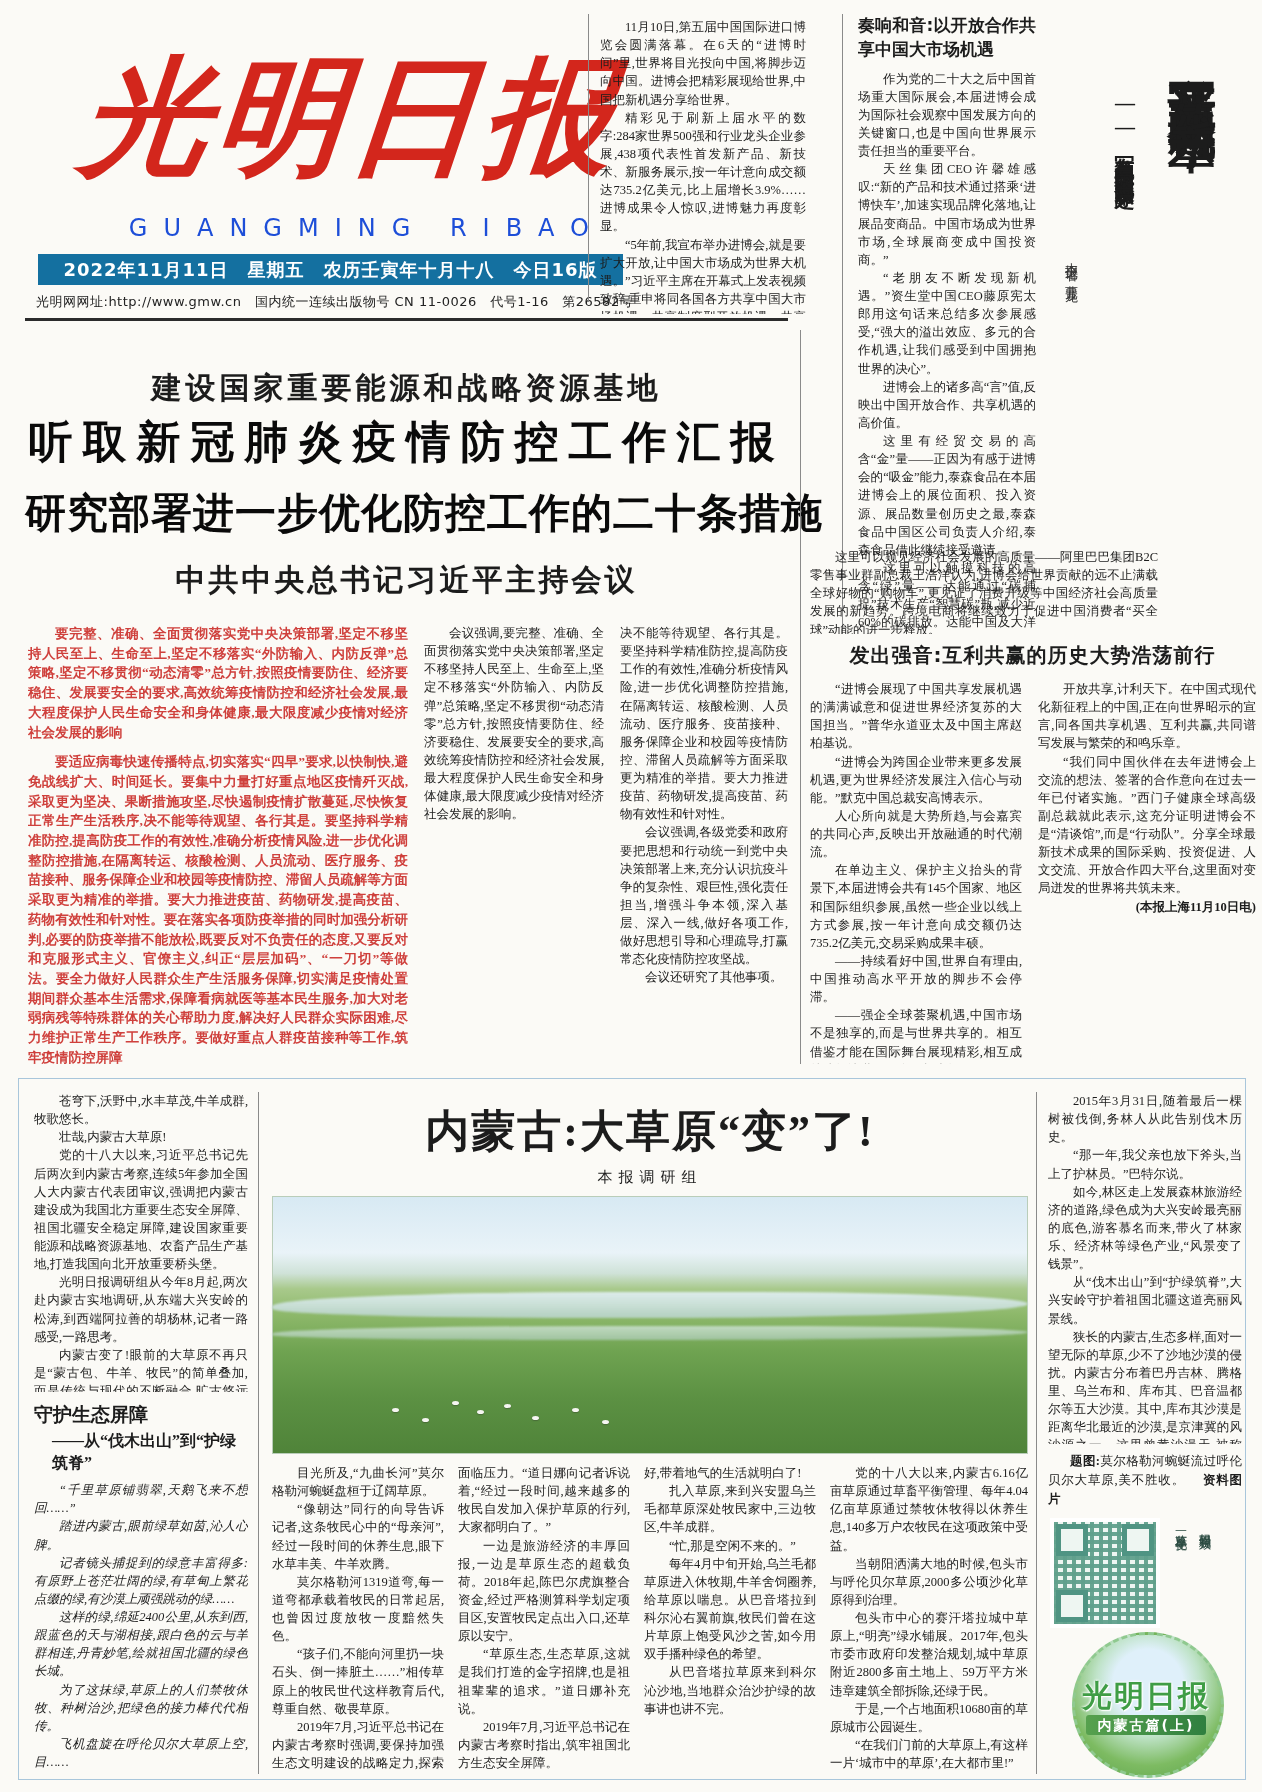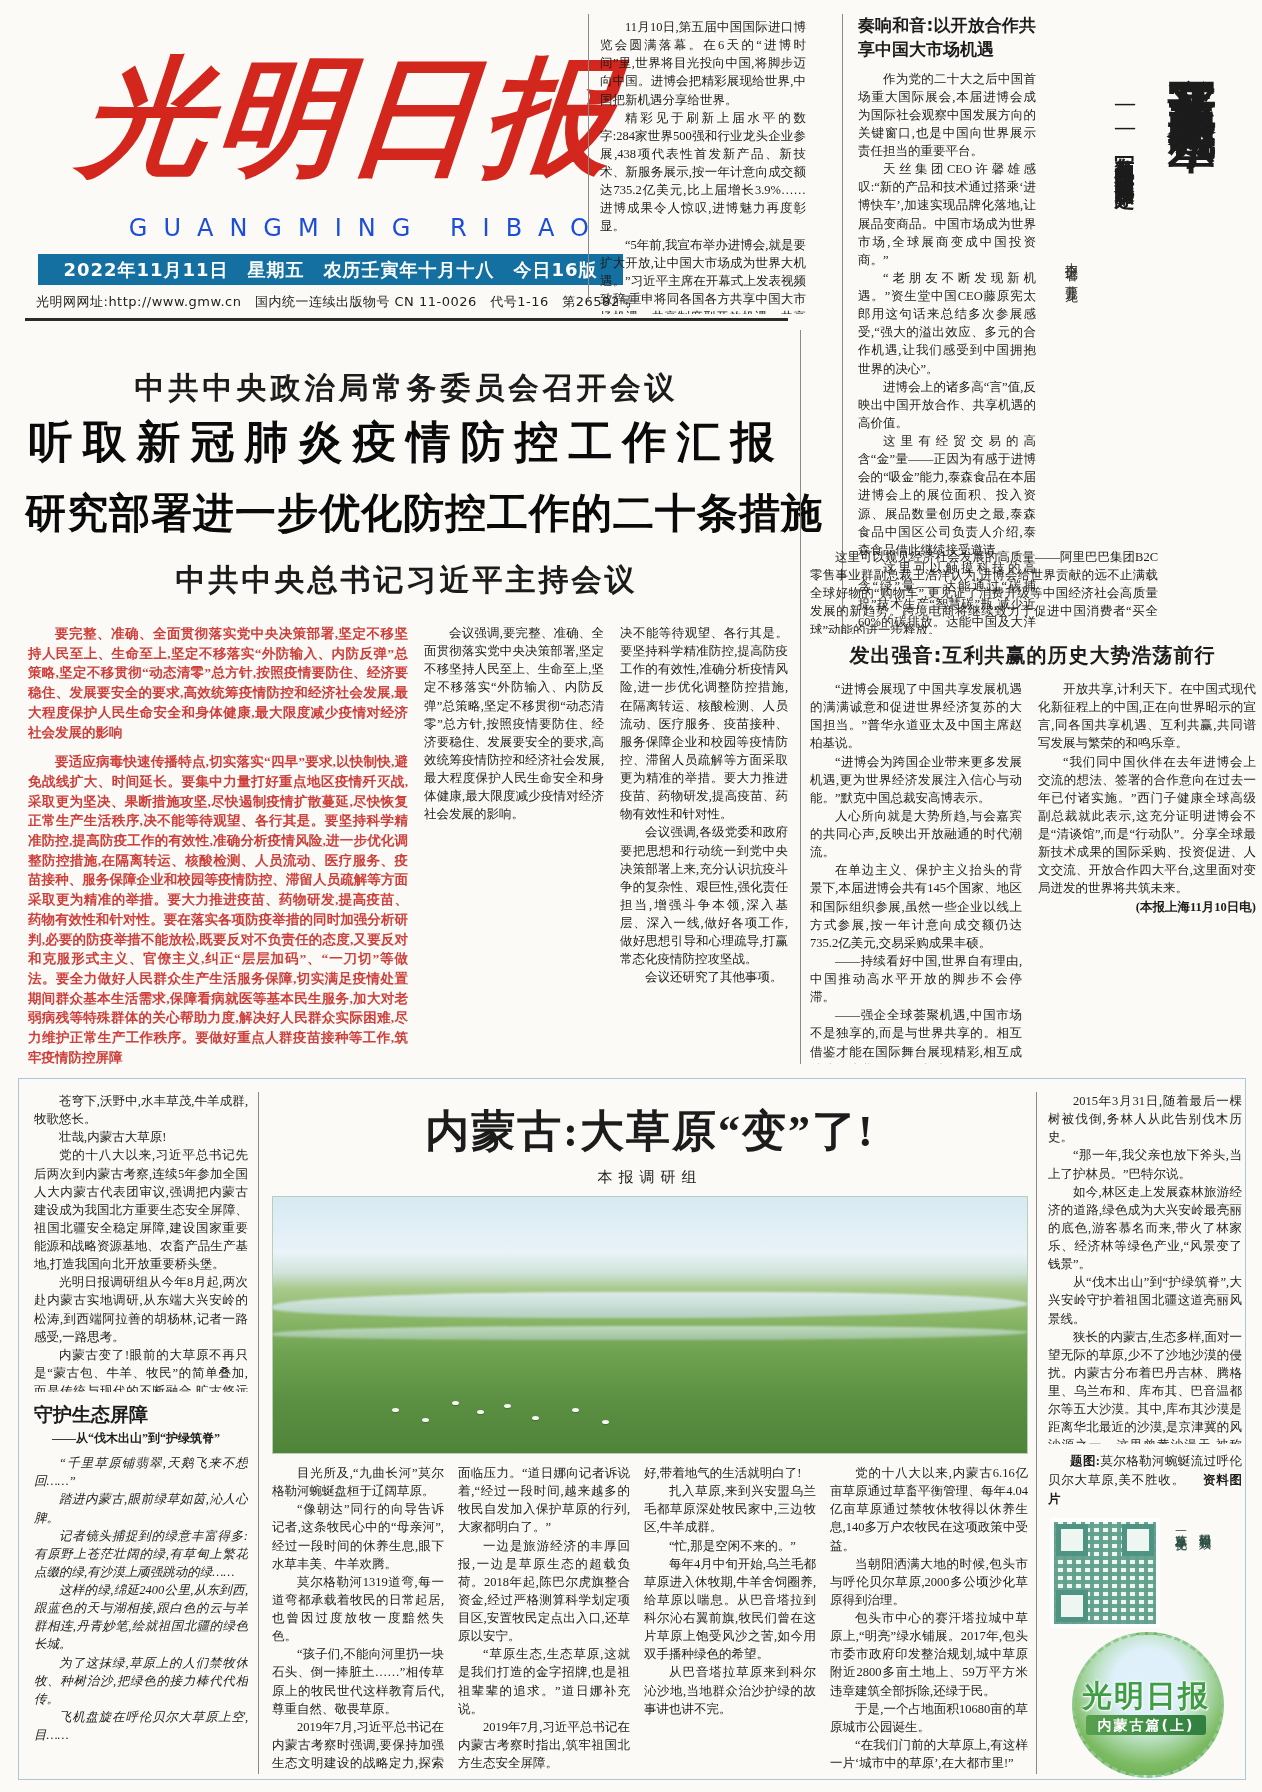--- a/index.html
+++ b/index.html
@@ -31,21 +31,21 @@
   .nm-head{font-weight:bold;font-size:44px;letter-spacing:2px;text-align:center;}
   .nm-by{font-size:15px;text-align:center;letter-spacing:6px;}
   .photo{background:
      linear-gradient(180deg,#d7e9f3 0%,#e9f3f8 22%,#cfe2d8 30%,#a8c98b 36%,#8db86a 46%,#6fa351 60%,#5c9143 78%,#4f8339 100%);
      box-shadow:inset 0 0 0 1px #b9cdb9;}
   .river{position:absolute;left:0;width:100%;height:26px;
      background:linear-gradient(180deg,rgba(224,238,240,.95),rgba(190,215,214,.8));
      border-radius:50% 40% 55% 45%/60% 50% 60% 40%;filter:blur(1px);}
   .sheep{position:absolute;width:7px;height:4px;background:#f6f6f2;border-radius:50%;box-shadow:0 1px 1px rgba(60,80,50,.5);}
   .box-title{font-weight:bold;font-size:19px;}
-  .box-sub{font-weight:bold;font-size:12px;line-height:1.35;}
+  .box-sub{font-weight:bold;font-size:16px;line-height:1.35;}
   .kaiti{font-style:italic;}
   .credit{font-size:12.5px;line-height:1.5;text-align:justify;}
   .credit b{font-weight:bold;margin-left:22px;}
   .qr{background-color:#eef6f2;
       background-image:
         repeating-linear-gradient(0deg,rgba(96,160,140,.95) 0 4px,transparent 4px 8px),
         repeating-linear-gradient(90deg,rgba(96,160,140,.95) 0 4px,transparent 4px 9px);
       outline:4px solid #fff;}
   .qr-eye{position:absolute;width:22px;height:22px;border:5px solid #4f9483;background:#eef6f2;}
   .qr-cap{font-size:12px;letter-spacing:1px;color:#2a4a40;}
@@ -87,21 +87,21 @@
       <p>这里可以触摸科技的高含“绿”量——达能通过“碳捕捉”技术生产“智慧碳”瓶,减少近60%的碳排放。达能中国及大洋洲总裁谢伟博说,这为企业在华发展提供了指引,携手建设美丽中国。</p>
 
     </div>
   </div>
 
   <div class="abs vert vert-head" style="left:1168px;top:40px;height:610px;">谱写开放共赢的新时代乐章</div>
   <div class="abs vert vert-sub" style="left:1112px;top:92px;height:530px;">——写在第五届中国国际进口博览会闭幕之际</div>
   <div class="abs vert vert-by" style="left:1062px;top:252px;height:170px;">本报记者　曹元龙</div>
 
   <div class="hline" style="left:25px;top:318px;width:763px;border-top:3px solid #2b2b2b;"></div>
-  <div class="abs kicker" style="left:25px;top:368px;width:763px;">中共中央政治局常务委员会召开会议</div>
+  <div class="abs kicker" style="left:25px;top:368px;width:763px;">建设国家重要能源和战略资源基地</div>
   <div class="abs bigline" style="left:25px;top:413px;width:763px;font-size:44px;letter-spacing:10px;">听取新冠肺炎疫情防控工作汇报</div>
   <div class="abs bigline" style="left:25px;top:486px;width:763px;font-size:41px;letter-spacing:1px;">研究部署进一步优化防控工作的二十条措施</div>
   <div class="abs subheadline" style="left:25px;top:560px;width:763px;">中共中央总书记习近平主持会议</div>
 
   <div class="abs redcol" style="left:28px;top:624px;width:380px;height:440px;color:#cf403c;">
     <p>要完整、准确、全面贯彻落实党中央决策部署,坚定不移坚持人民至上、生命至上,坚定不移落实“外防输入、内防反弹”总策略,坚定不移贯彻“动态清零”总方针,按照疫情要防住、经济要稳住、发展要安全的要求,高效统筹疫情防控和经济社会发展,最大程度保护人民生命安全和身体健康,最大限度减少疫情对经济社会发展的影响</p>
     <p>要适应病毒快速传播特点,切实落实“四早”要求,以快制快,避免战线扩大、时间延长。要集中力量打好重点地区疫情歼灭战,采取更为坚决、果断措施攻坚,尽快遏制疫情扩散蔓延,尽快恢复正常生产生活秩序,决不能等待观望、各行其是。要坚持科学精准防控,提高防疫工作的有效性,准确分析疫情风险,进一步优化调整防控措施,在隔离转运、核酸检测、人员流动、医疗服务、疫苗接种、服务保障企业和校园等疫情防控、滞留人员疏解等方面采取更为精准的举措。要大力推进疫苗、药物研发,提高疫苗、药物有效性和针对性。要在落实各项防疫举措的同时加强分析研判,必要的防疫举措不能放松,既要反对不负责任的态度,又要反对和克服形式主义、官僚主义,纠正“层层加码”、“一刀切”等做法。要全力做好人民群众生产生活服务保障,切实满足疫情处置期间群众基本生活需求,保障看病就医等基本民生服务,加大对老弱病残等特殊群体的关心帮助力度,解决好人民群众实际困难,尽力维护正常生产工作秩序。要做好重点人群疫苗接种等工作,筑牢疫情防控屏障</p>
   </div>
   <div class="abs colbody" style="left:424px;top:624px;width:180px;height:440px;">
     <p>会议强调,要完整、准确、全面贯彻落实党中央决策部署,坚定不移坚持人民至上、生命至上,坚定不移落实“外防输入、内防反弹”总策略,坚定不移贯彻“动态清零”总方针,按照疫情要防住、经济要稳住、发展要安全的要求,高效统筹疫情防控和经济社会发展,最大程度保护人民生命安全和身体健康,最大限度减少疫情对经济社会发展的影响。</p>

